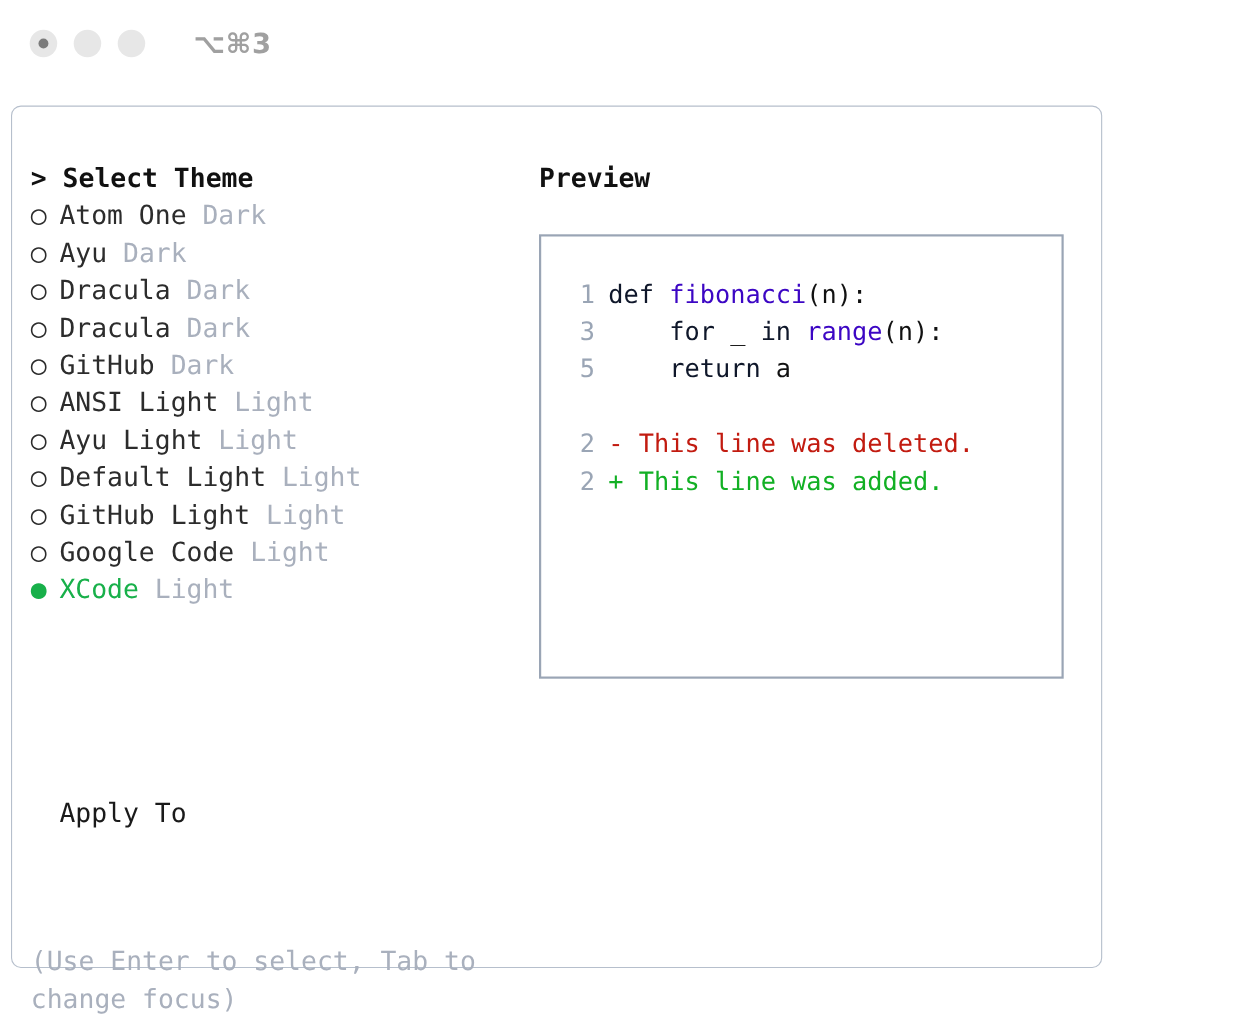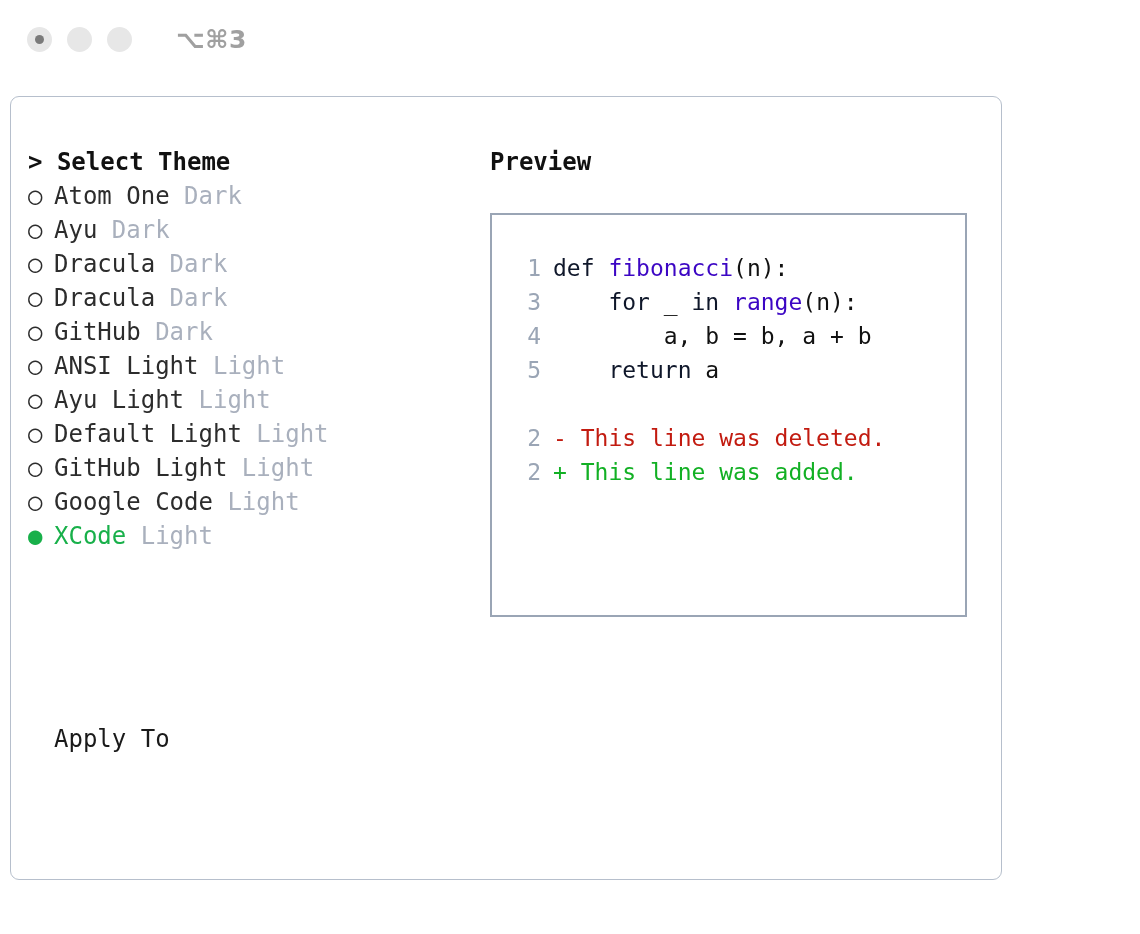--- a/index.html
+++ b/index.html
@@ -209,28 +209,28 @@
           <div class="theme-row"><span class="bullet">○</span><span class="theme-name">GitHub Light</span><span> </span><span class="theme-mode">Light</span></div>
           <div class="theme-row"><span class="bullet">○</span><span class="theme-name">Google Code</span><span> </span><span class="theme-mode">Light</span></div>
           <div class="theme-row selected"><span class="bullet selected">●</span><span class="theme-name">XCode</span><span> </span><span class="theme-mode">Light</span></div>
         </div>
     </div>
 
     <div id="apply-block">
       <div class="apply-heading">Apply To</div>
     </div>
 
+    <div id="hint-text">(Use Enter to select, Tab to change focus)</div>
 
     <div id="preview-column">
       <div id="preview-heading">Preview</div>
       <div id="preview-box">
         <div id="code-area">
             <div class="code-line"><span class="lineno">1</span><span class="tok-kw">def</span><span class="tok-plain"> </span><span class="tok-fn">fibonacci</span><span class="tok-plain">(n):</span></div>
             <div class="code-line"><span class="lineno">3</span><span class="tok-plain">    </span><span class="tok-kw">for</span><span class="tok-plain"> _ </span><span class="tok-kw">in</span><span class="tok-plain"> </span><span class="tok-fn">range</span><span class="tok-plain">(n):</span></div>
-            <div class="code-line"><span class="lineno">4</span><span class="tok-plain">        a, b = b, a + b</span></div>
             <div class="code-line"><span class="lineno">5</span><span class="tok-plain">    </span><span class="tok-kw">return</span><span class="tok-plain"> a</span></div>
             <div class="diff-gap"></div>
             <div class="code-line"><span class="lineno">2</span><span class="tok-del">-</span><span class="tok-del"> This line was deleted.</span></div>
             <div class="code-line"><span class="lineno">2</span><span class="tok-add">+</span><span class="tok-add"> This line was added.</span></div>
           </div>
       </div>
     </div>
 
   </div>
 </div>

